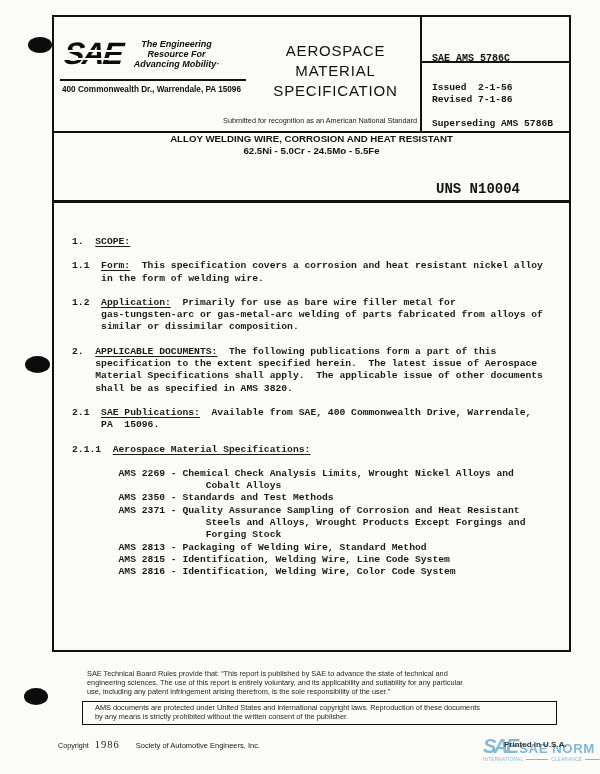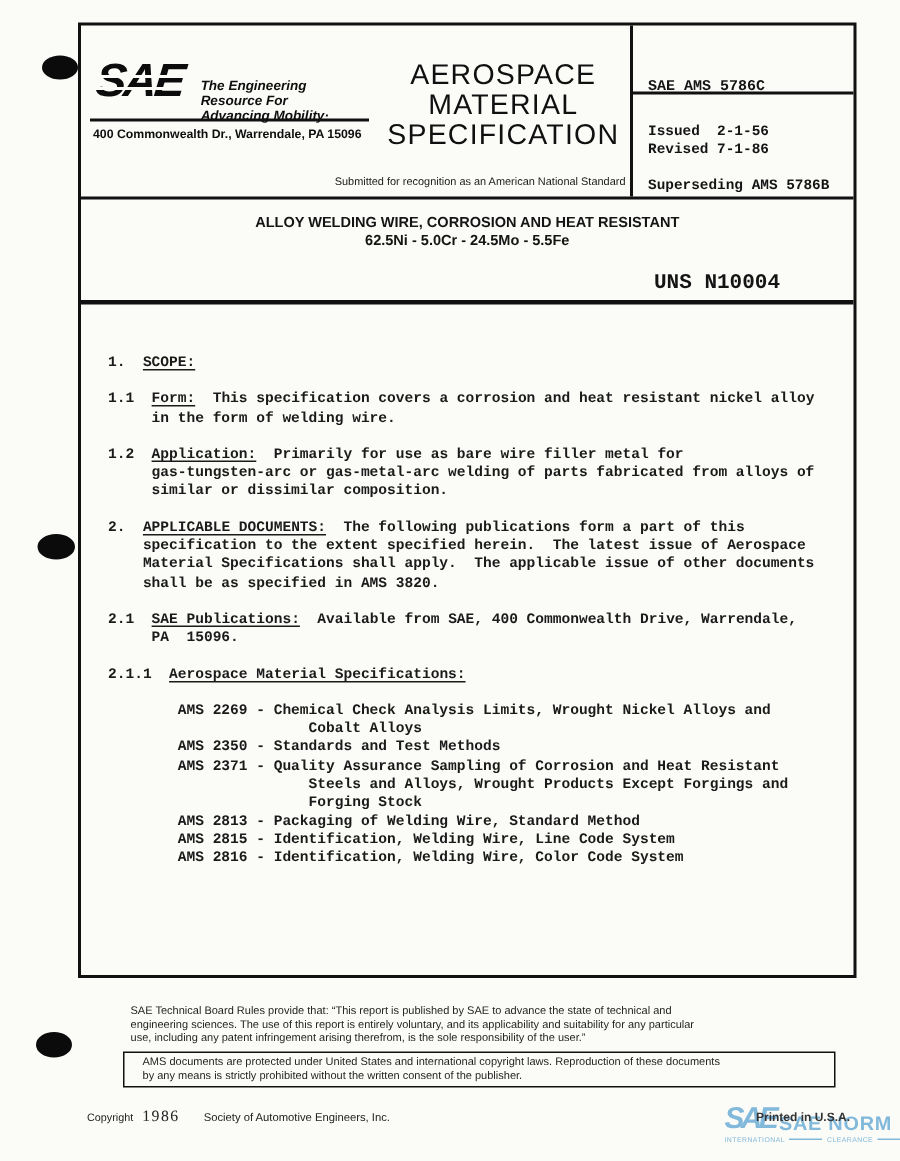--- a/index.html
+++ b/index.html
@@ -13,39 +13,39 @@
   .doc-box{position:absolute;left:52px;top:15px;width:515px;height:633px;border:2px solid #111;}
 
   
   .header{position:relative;height:114px;border-bottom:2px solid #111;}
   .header-left{position:absolute;left:0;top:0;width:366px;height:114px;}
   .logo-row{position:absolute;left:10px;top:22px;display:flex;align-items:flex-start;}
   .sae-logo{position:relative;font-style:italic;font-weight:900;font-size:31px;line-height:29px;
             letter-spacing:-2px;color:#0c0c0c;transform:skewX(-6deg);padding-right:4px;}
   .stripe{position:absolute;left:-2px;right:0;height:2px;background:#fbfbf8;}
   .s1{top:11px;} .s2{top:19px;}
-  .tagline{margin-left:8px;margin-top:13px;font-style:italic;font-weight:700;font-size:9px;line-height:10px;color:#0e0e0e;}
+  .tagline{margin-left:8px;margin-top:0;font-style:italic;font-weight:700;font-size:9px;line-height:10px;color:#0e0e0e;text-align:center;}
   .logo-rule{position:absolute;left:6px;top:62px;width:186px;height:2px;background:#111;}
   .address{position:absolute;left:8px;top:68px;font-weight:700;font-size:8.2px;color:#0e0e0e;}
   .submitted{position:absolute;right:152px;top:99px;font-size:7.3px;color:#1a1a1a;white-space:nowrap;}
   .header-mid{position:absolute;left:195px;top:24px;width:173px;text-align:center;
-              font-size:19px;line-height:20px;letter-spacing:0.8px;font-weight:500;color:#101010;}
+              font-size:15px;line-height:20px;letter-spacing:0.8px;font-weight:500;color:#101010;}
   .header-right{position:absolute;left:366px;top:0;width:147px;height:114px;border-left:2px solid #111;}
   .doc-number-cell{height:46px;border-bottom:2px solid #111;box-sizing:border-box;
                    padding:30px 0 0 10px;}
   .mono{font-family:"Liberation Mono","DejaVu Sans Mono",monospace;white-space:pre;color:#141414;}
   .doc-number-cell .mono{font-size:10px;font-weight:700;}
   .dates-cell{padding:19px 12px 0 10px;}
   .dates-cell .mono{display:block;font-size:9.6px;font-weight:600;line-height:11.5px;}
   .superseding{margin-top:13px;}
 
   
   .title-block{position:relative;height:67px;border-bottom:3px solid #111;}
   .title-line{display:block;text-align:center;font-size:9.7px;font-weight:700;line-height:12.3px;}
-  .title-block .pad{padding-top:10px;}
+  .title-block .pad{padding-top:0;}
   .uns{position:absolute;right:49px;top:48px;font-size:14px;font-weight:700;}
 
   
   .body-area{padding:33px 0 0 18px;}
   .para{margin:0 0 12px 0;}
   .mono-line{display:block;font-family:"Liberation Mono","DejaVu Sans Mono",monospace;
              white-space:pre;font-size:9.7px;line-height:12.3px;font-weight:600;color:#1a1a1a;}
   .u{text-decoration:underline;text-underline-offset:1.5px;text-decoration-thickness:1px;}
   .ams-list{margin-top:0;}
 

